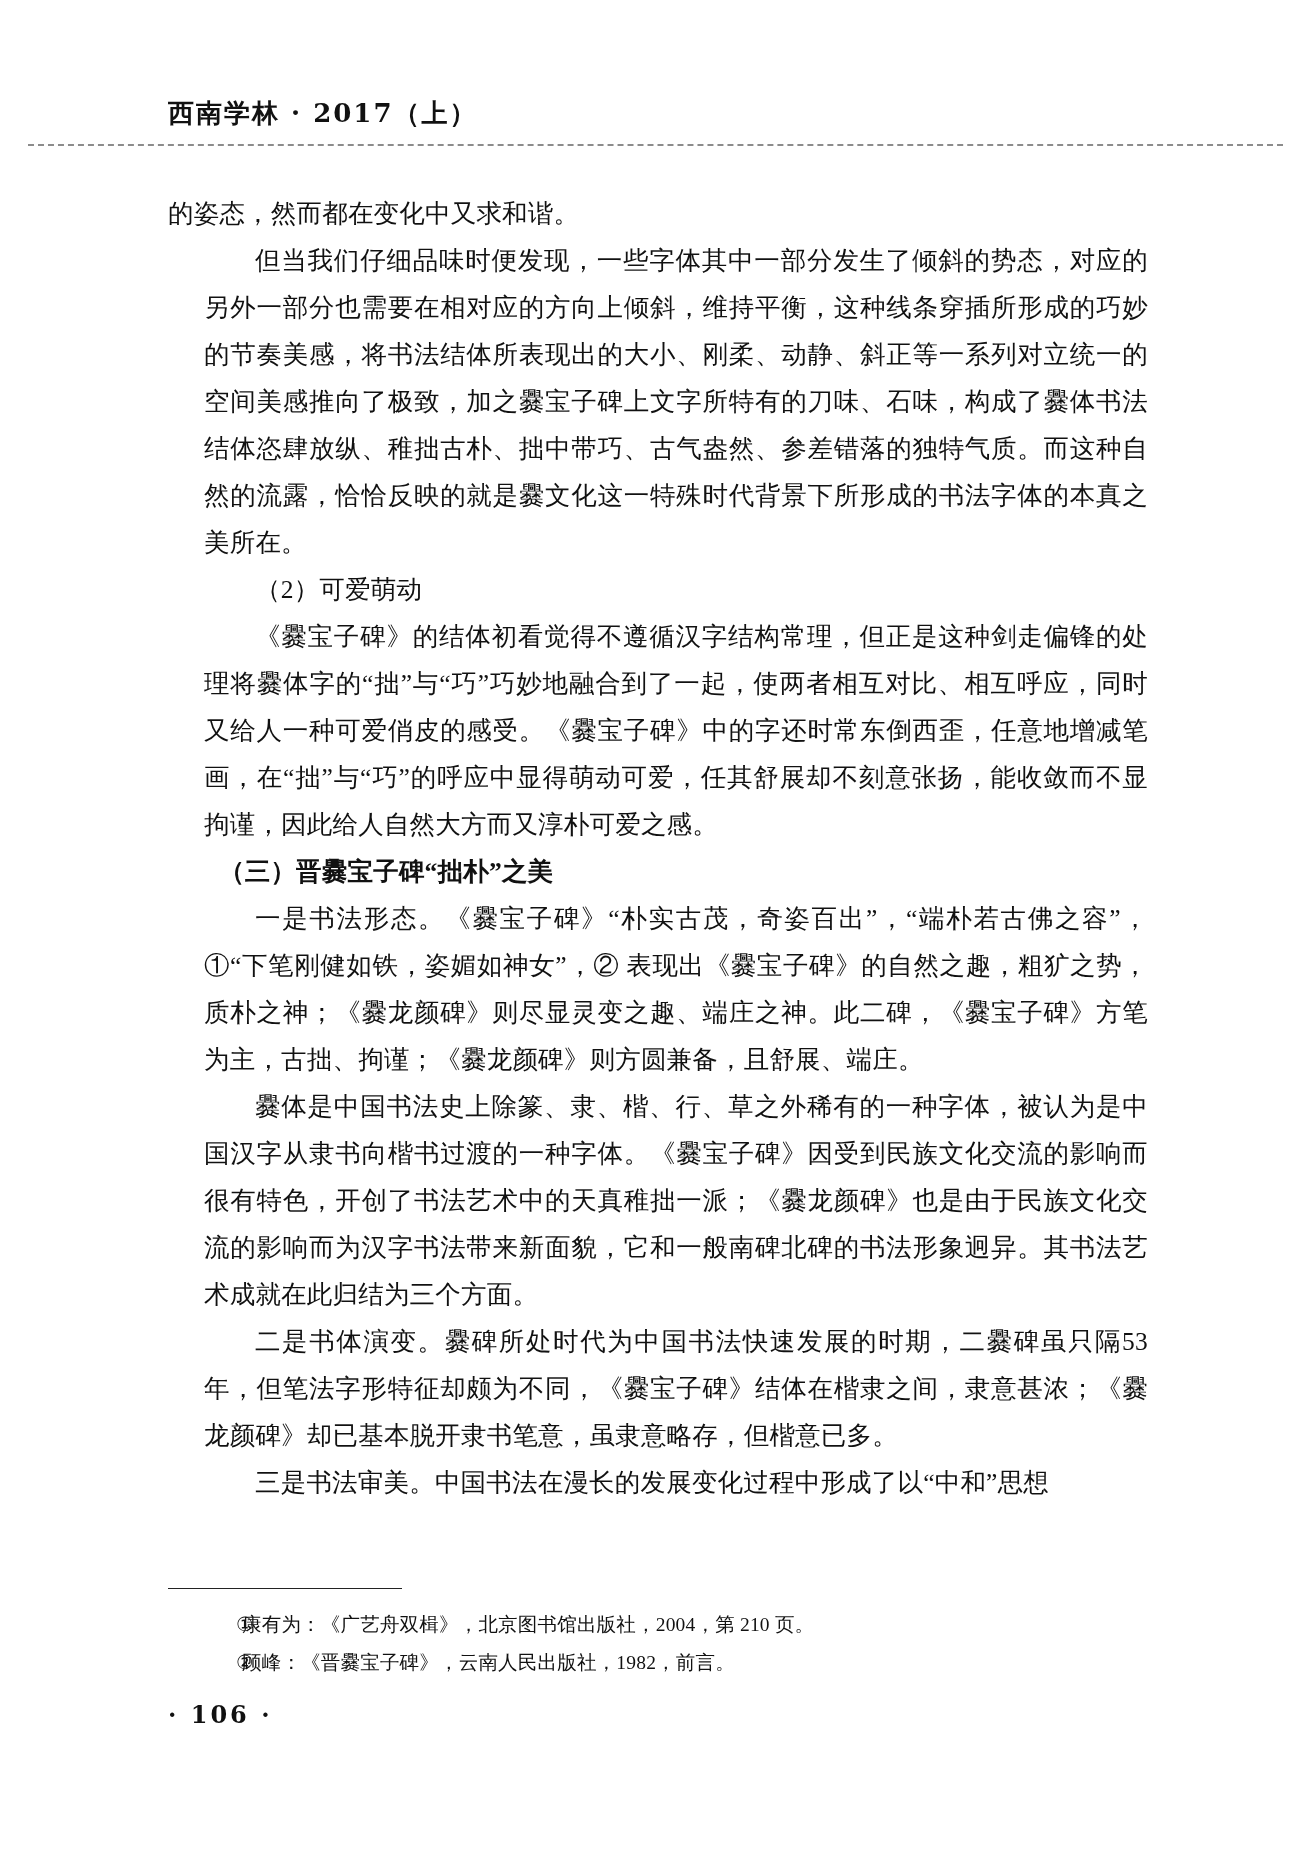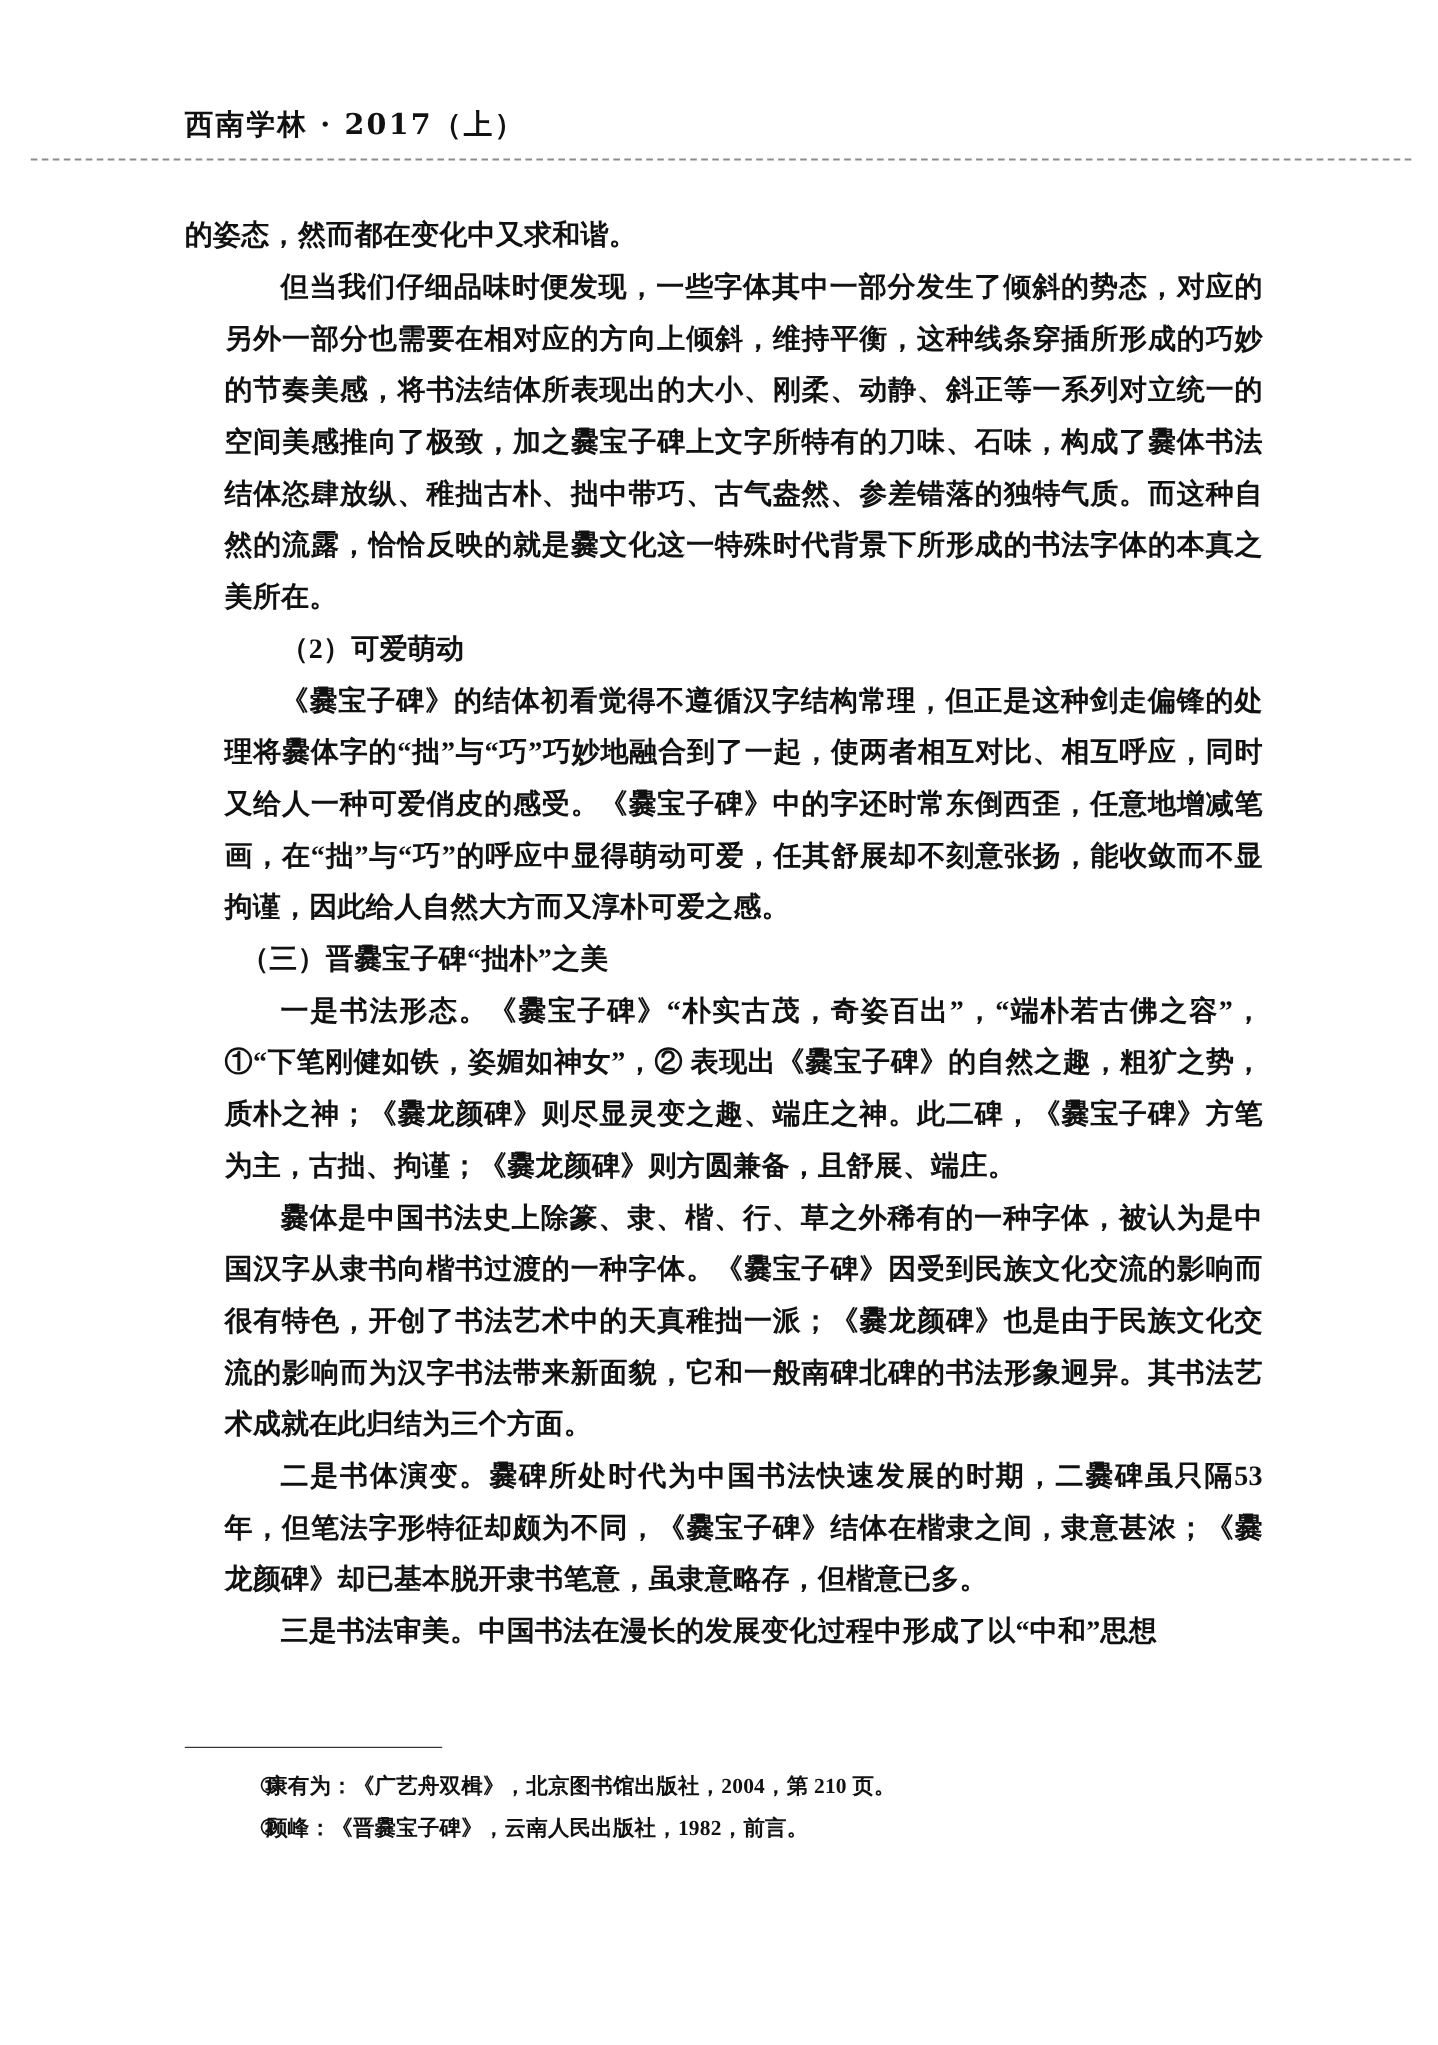--- a/index.html
+++ b/index.html
@@ -49,21 +49,20 @@
     width: 980px;
   }
   p {
     margin: 0;
     font-size: 25.5px;
     line-height: 47px;
     text-align: justify;
     text-justify: inter-ideograph;
     letter-spacing: 0.2px;
     color: #111;
-    font-weight: bold;
   }
   p.indent {
     text-indent: 51px;
     margin-left: 36px;
   }
   p.noindent {
     text-indent: 0;
   }
   p.heading {
     text-indent: 51px;
@@ -127,14 +126,15 @@
     <p class="indent">三是书法审美。中国书法在漫长的发展变化过程中形成了以“中和”思想</p>
   </div>
 
   <div class="footnote-rule"></div>
 
   <div class="footnotes">
     <p class="footnote"><span class="fn-mark">①</span><span>康有为：《广艺舟双楫》，北京图书馆出版社，2004，第 210 页。</span></p>
     <p class="footnote"><span class="fn-mark">②</span><span>顾峰：《晋爨宝子碑》，云南人民出版社，1982，前言。</span></p>
   </div>
 
+  <div class="pagenum">· 106 ·</div>
 
 </div>
 
 </body></html>

